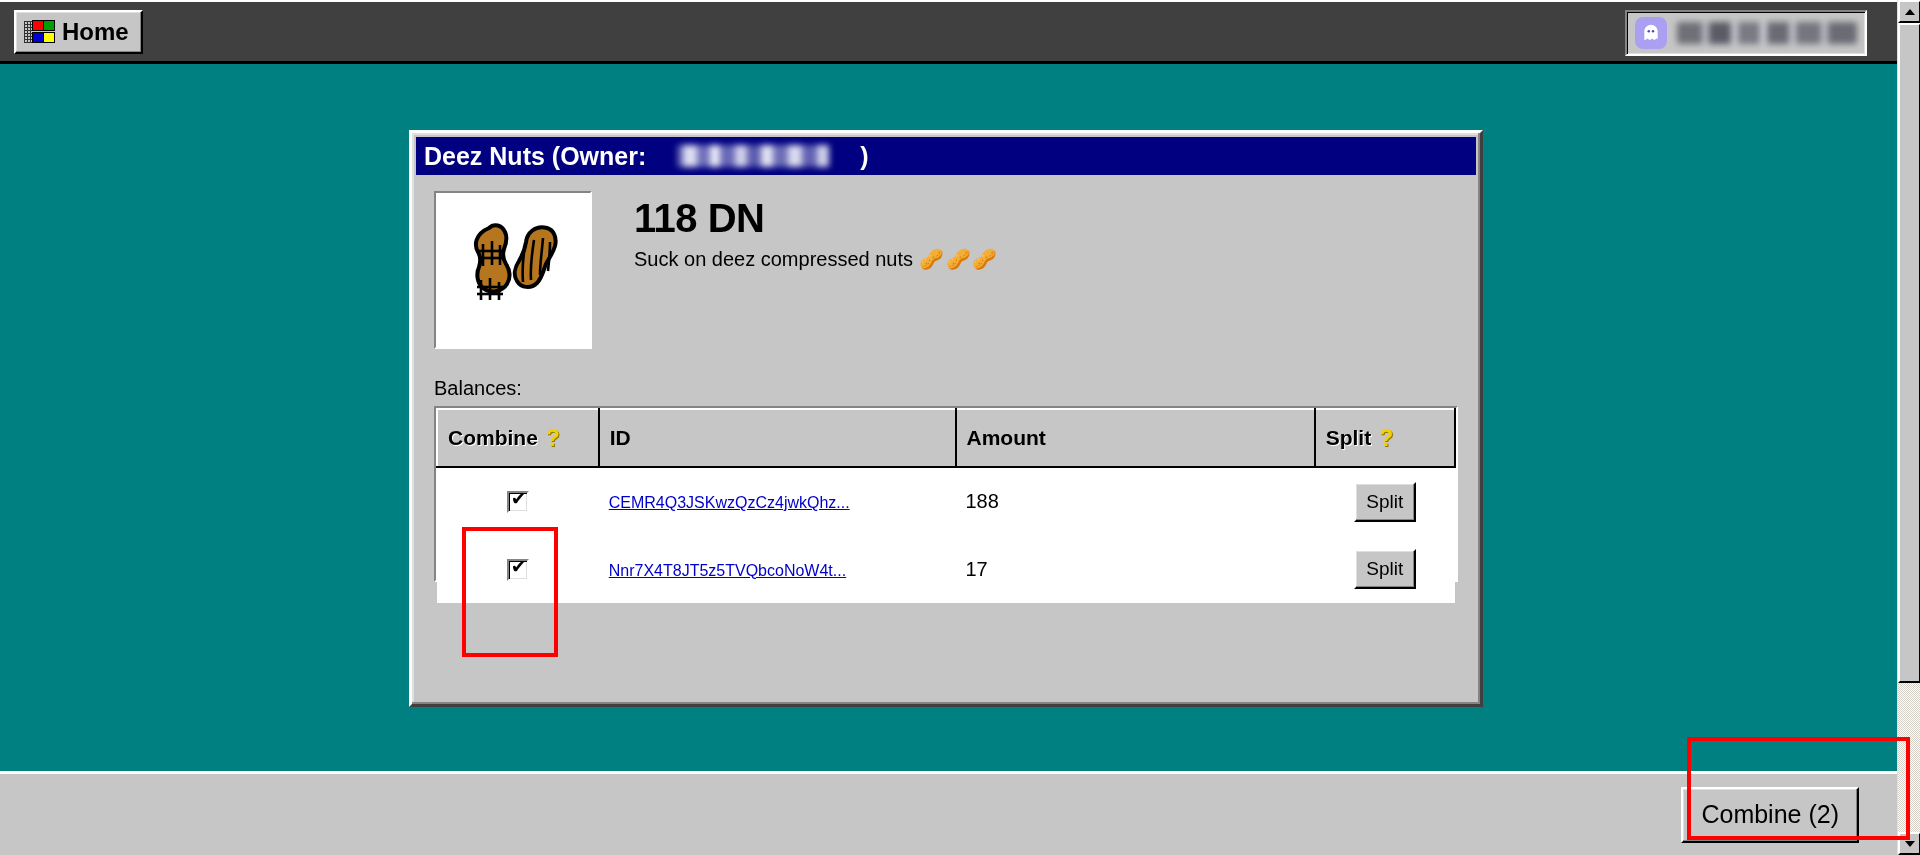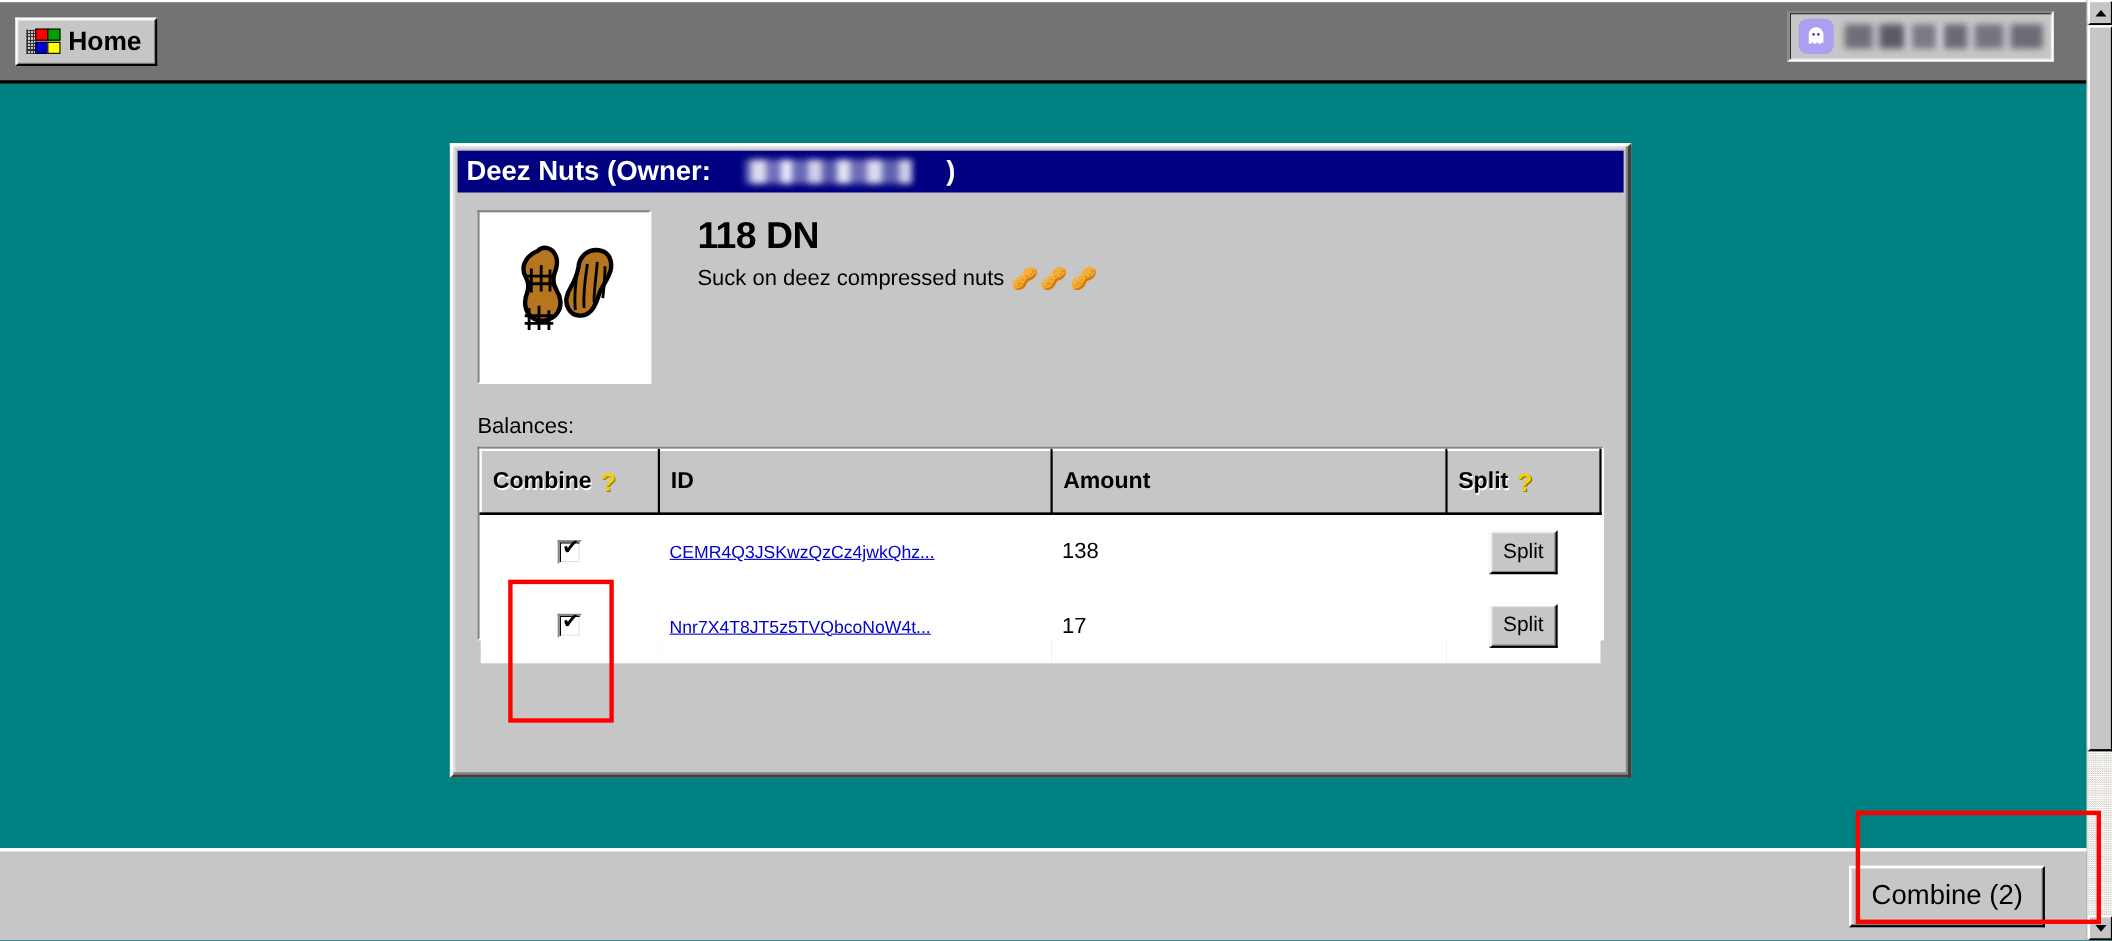--- a/index.html
+++ b/index.html
@@ -23,22 +23,22 @@
     width: 1920px;
     height: 855px;
     background: #008080;
   }
 
   
   #taskbar {
     position: absolute;
     left: 0; top: 0;
     width: 1897px;
-    height: 76px;
-    background: #737373;
+    height: 64px;
+    background: #404040;
     border-top: 2px solid #ffffff;
     border-bottom: 3px solid #000000;
     display: flex;
     align-items: center;
     padding: 0 10px;
   }
 
   .btn95 {
     background: #c6c6c6;
     border-top: 2px solid #ffffff;
@@ -243,21 +243,21 @@
     border-right: 2px solid #ffffff;
     border-bottom: 2px solid #ffffff;
     flex: 0 0 auto;
     display: flex;
     align-items: center;
     justify-content: center;
   }
 
   #token-meta { padding-top: 6px; }
   #token-amount {
-    font-size: 34px;
+    font-size: 40px;
     font-weight: bold;
     color: #000;
     line-height: 1.05;
     letter-spacing: -0.5px;
   }
   #token-desc {
     font-size: 20px;
     color: #000;
     margin-top: 8px;
     display: flex;
@@ -531,21 +531,21 @@
             </tr>
           </thead>
           <tbody>
             <tr>
               <td class="td-check">
                 <span class="cb95"></span>
               </td>
               <td>
                 <span class="id-link">CEMR4Q3JSKwzQzCz4jwkQhz...</span>
               </td>
-              <td>138</td>
+              <td>188</td>
               <td class="td-split">
                 <button class="btn95 split-btn">Split</button>
               </td>
             </tr>
             <tr>
               <td class="td-check">
                 <span class="cb95"></span>
               </td>
               <td>
                 <span class="id-link">Nnr7X4T8JT5z5TVQbcoNoW4t...</span>

